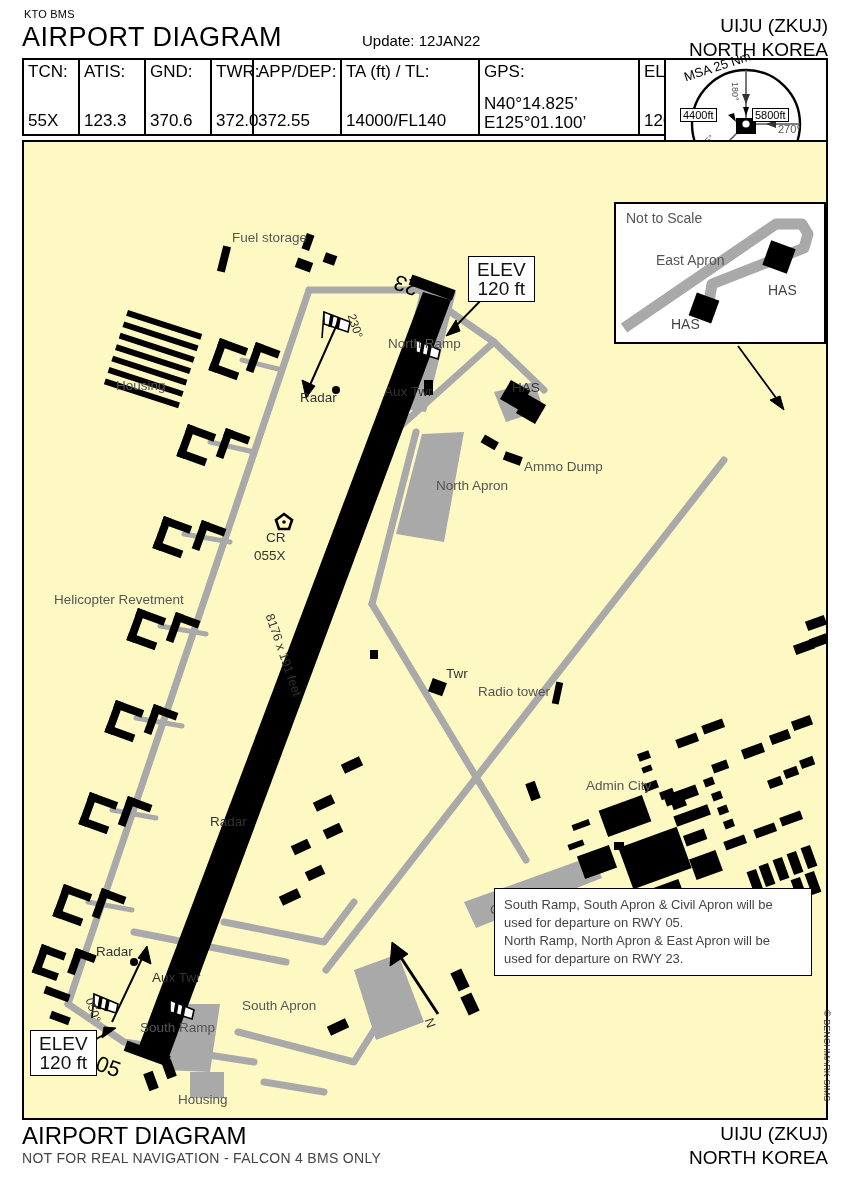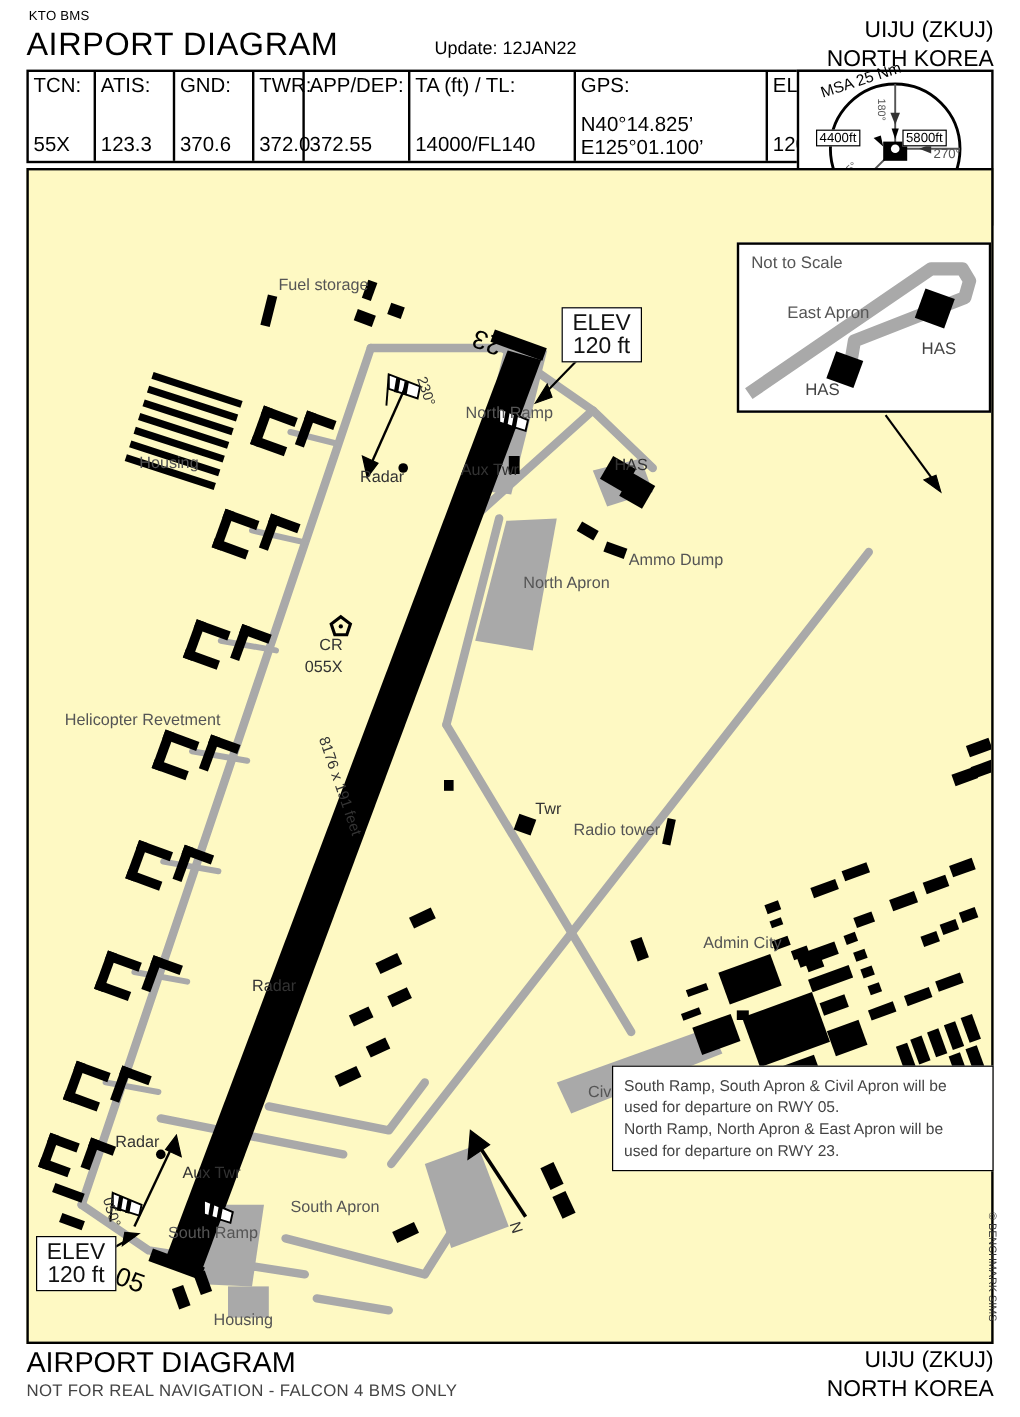--- a/index.html
+++ b/index.html
@@ -35,21 +35,21 @@
   .inset .nts{position:absolute;left:10px;top:6px;font-size:14px;color:#555;}
   .inset .ea{position:absolute;left:40px;top:48px;font-size:14px;color:#555;}
   .inset .has1{position:absolute;left:152px;top:78px;font-size:14px;color:#444;}
   .inset .has2{position:absolute;left:55px;top:112px;font-size:14px;color:#444;}
 
   
   .lab{position:absolute;font-size:13.5px;color:#555;white-space:nowrap;}
   .lab.dk{color:#333;}
   .rwy-num{position:absolute;font-size:22px;font-weight:400;color:#000;}
   .elevbox{position:absolute;border:1.6px solid #000;background:#fff;padding:3px 8px;font-size:19px;line-height:19px;text-align:center;color:#111;}
-  .notes{position:absolute;left:494px;top:888px;width:298px;border:1.6px solid #000;background:#fff;padding:7px 9px;font-size:13px;line-height:18px;color:#444;margin-left:16px;}
+  .notes{position:absolute;left:494px;top:888px;width:298px;border:1.6px solid #000;background:#fff;padding:7px 9px;font-size:13px;line-height:18px;color:#444;}
   .copy{position:absolute;left:832px;top:1010px;font-size:9px;color:#333;transform:rotate(90deg);transform-origin:0 0;white-space:nowrap;}
 
   
   .ft-left-1{position:absolute;left:22px;top:1122px;font-size:24px;}
   .ft-left-2{position:absolute;left:22px;top:1150px;font-size:14px;color:#444;letter-spacing:.3px;}
   .ft-right{position:absolute;right:22px;top:1122px;text-align:right;font-size:19px;line-height:24px;}
 
   svg{display:block;}
   .apron{fill:#a9a9a9;}
   .bldg{fill:#000;}

